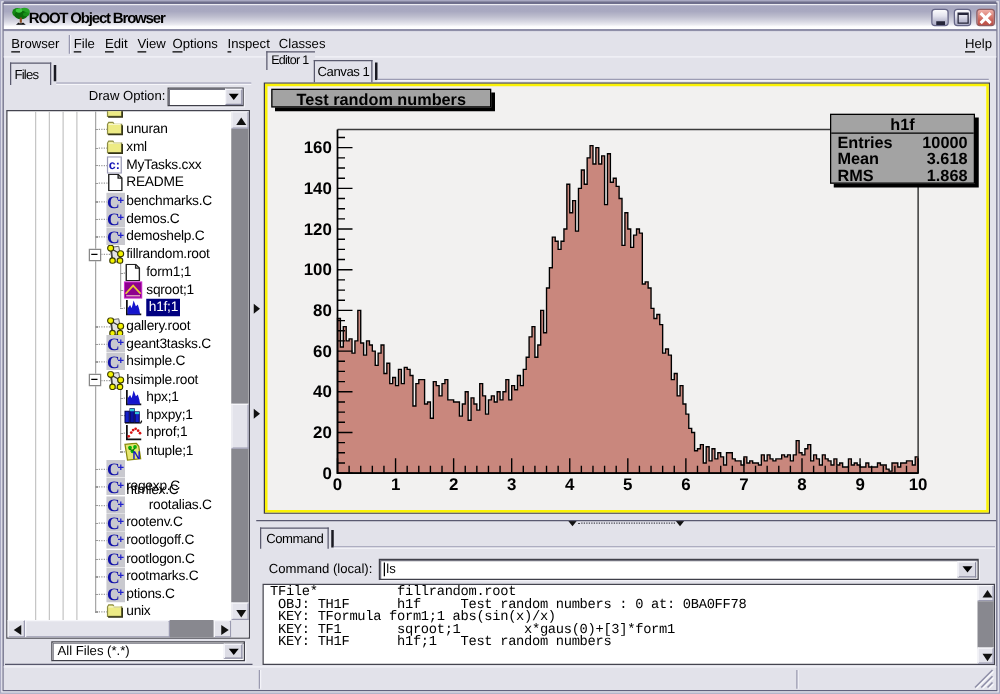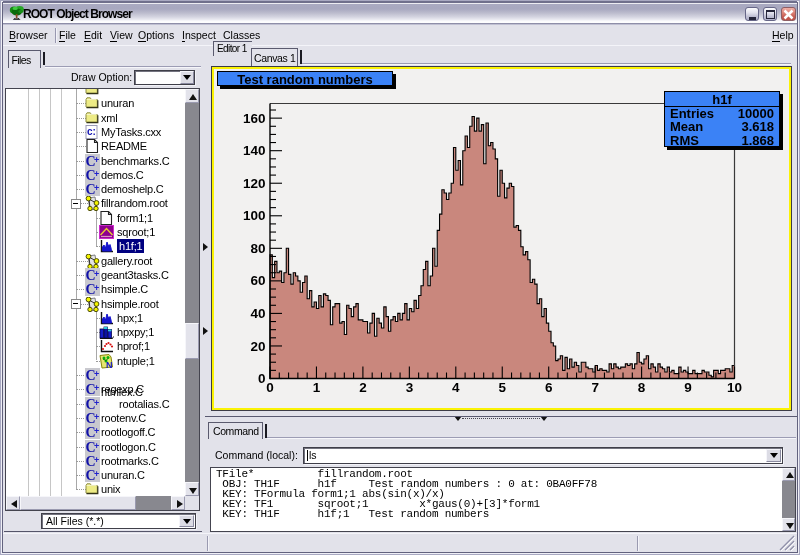--- a/index.html
+++ b/index.html
@@ -28,21 +28,21 @@
 
 .sb-btn { position:absolute; background:#E3E3EB; border:1px solid #9A9AB0; border-top-color:#F6F6FA; border-left-color:#F6F6FA; }
 .sb-trough { position:absolute; background:#88888f; }
 .sb-thumb { position:absolute; background:#E3E3EB; border:1px solid #9A9AB0; border-top-color:#F6F6FA; border-left-color:#F6F6FA; }
 .arr { position:absolute; width:0; height:0; }
 
 #statusbar { left:3px; top:533px; width:794px; height:19px; background:#E2E2EA; border-top:1px solid #F4F4F9; }
 .groove-v { position:absolute; width:2px; border-left:1px solid #9A9AB0; border-right:1px solid #F4F4F9; }
 
 #canvasbox { left:211px; top:66px; width:581px; height:345px; background:#F2F1F0; border:1px solid #3c3c46; outline:2px solid #FBF305; outline-offset:-3px; }
-.rootbox { position:absolute; background:#3b82f6; border:1px solid #000; box-shadow:3px 3px 0 0 #000; }
+.rootbox { position:absolute; background:#a3a3a3; border:1px solid #000; box-shadow:3px 3px 0 0 #000; }
 #stats { font-size:13px; font-weight:bold;margin-top:21px; }
 #stats .hd { text-align:center; border-bottom:1px solid #000; height:15px; line-height:15px; }
 #stats .row { height:13.3px; line-height:13.4px; padding:0 5px; display:flex; justify-content:space-between; }
 #stats .row span { float:right; }
 pre { font-family:"Liberation Mono", monospace; }
 </style></head>
 <body>
 <div id="win">
 
   <div id="menubar" class="abs">
@@ -326,21 +326,21 @@
           <text x="0.5" y="12" font-family="Liberation Serif" font-size="14" font-weight="bold" fill="#1111A8">C</text>
           <text x="9" y="9" font-family="Liberation Sans" font-size="9" font-weight="bold" fill="#2222CC">+</text>
         </svg>
 <div class="abs" style="left:95px;top:364.8px;font-size:11px;color:#000;line-height:14px;white-space:nowrap;letter-spacing:-0.2px;">rootmarks.C</div>
 <div class="abs" style="left:70px;top:386.1px;width:12px;height:0px;border-top:1px dotted #9a9a9a"></div>
 <svg class="abs" style="left:79px;top:379.1px" width="16" height="14">
           <rect x="0" y="0" width="15" height="14" fill="#C9C9CF"></rect>
           <text x="0.5" y="12" font-family="Liberation Serif" font-size="14" font-weight="bold" fill="#1111A8">C</text>
           <text x="9" y="9" font-family="Liberation Sans" font-size="9" font-weight="bold" fill="#2222CC">+</text>
         </svg>
-<div class="abs" style="left:95px;top:379.1px;font-size:11px;color:#000;line-height:14px;white-space:nowrap;letter-spacing:-0.2px;">unuran.C</div>
+<div class="abs" style="left:95px;top:379.1px;font-size:11px;color:#000;line-height:14px;white-space:nowrap;letter-spacing:-0.2px;">ptions.C</div>
 <div class="abs" style="left:70px;top:400.4px;width:12px;height:0px;border-top:1px dotted #9a9a9a"></div>
 <svg class="abs" style="left:79px;top:393.40000000000003px" width="15" height="13">
           <path d="M1 3.5 L1 11 L12.3 11 L12.3 3.5 L6.3 3.5 L5.3 1.8 L2 1.8 Z" fill="#EDEB85" stroke="#8d8d45" stroke-width="1"></path>
           <path d="M12.8 4.2 L12.8 11.6 L1.5 11.6" fill="none" stroke="#333317" stroke-width="1.2"></path>
           <path d="M1.8 3.4 L11.6 3.4" stroke="#F7F6C8" stroke-width="1"></path>
         </svg>
 <div class="abs" style="left:95px;top:393.4px;font-size:11px;color:#000;line-height:14px;white-space:nowrap;letter-spacing:-0.2px;">unix</div>
 <div class="abs" style="left:64.7px;top:109.7px;width:10px;height:10px;background:#fff;border:1px solid #888;">
           <div class="abs" style="left:1.5px;top:3.5px;width:5px;height:1px;background:#000"></div>
         </div>

